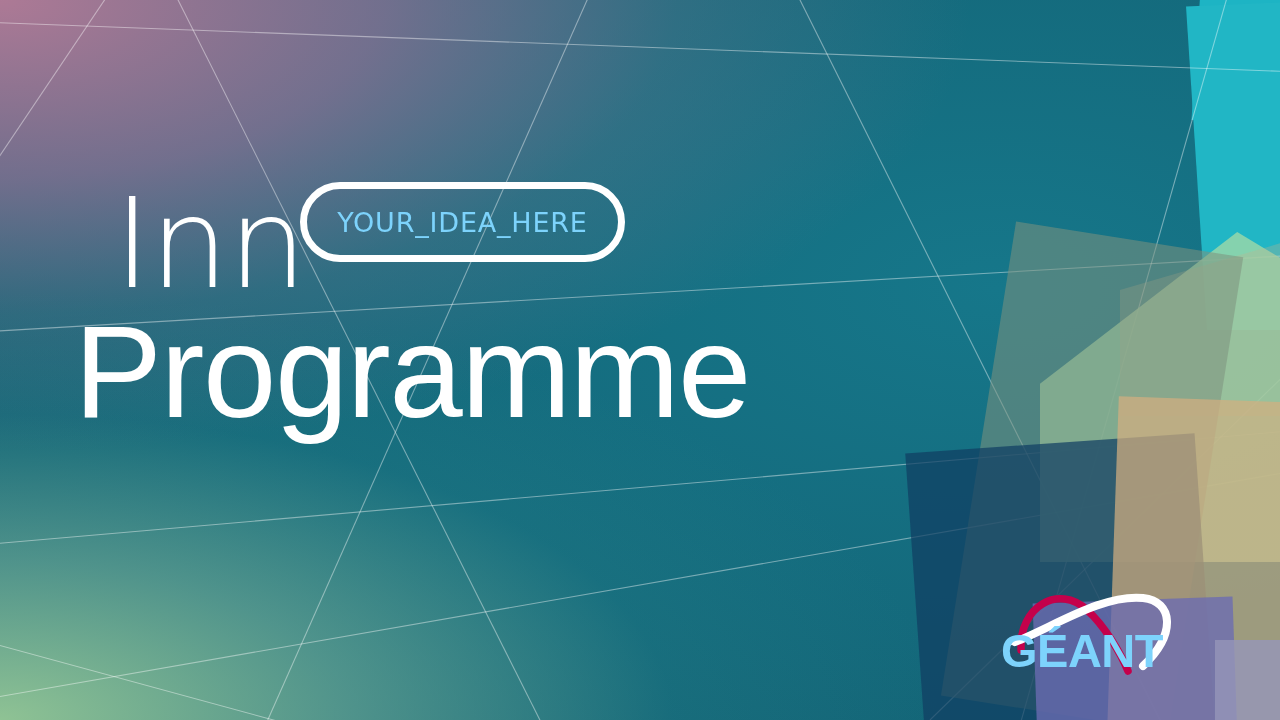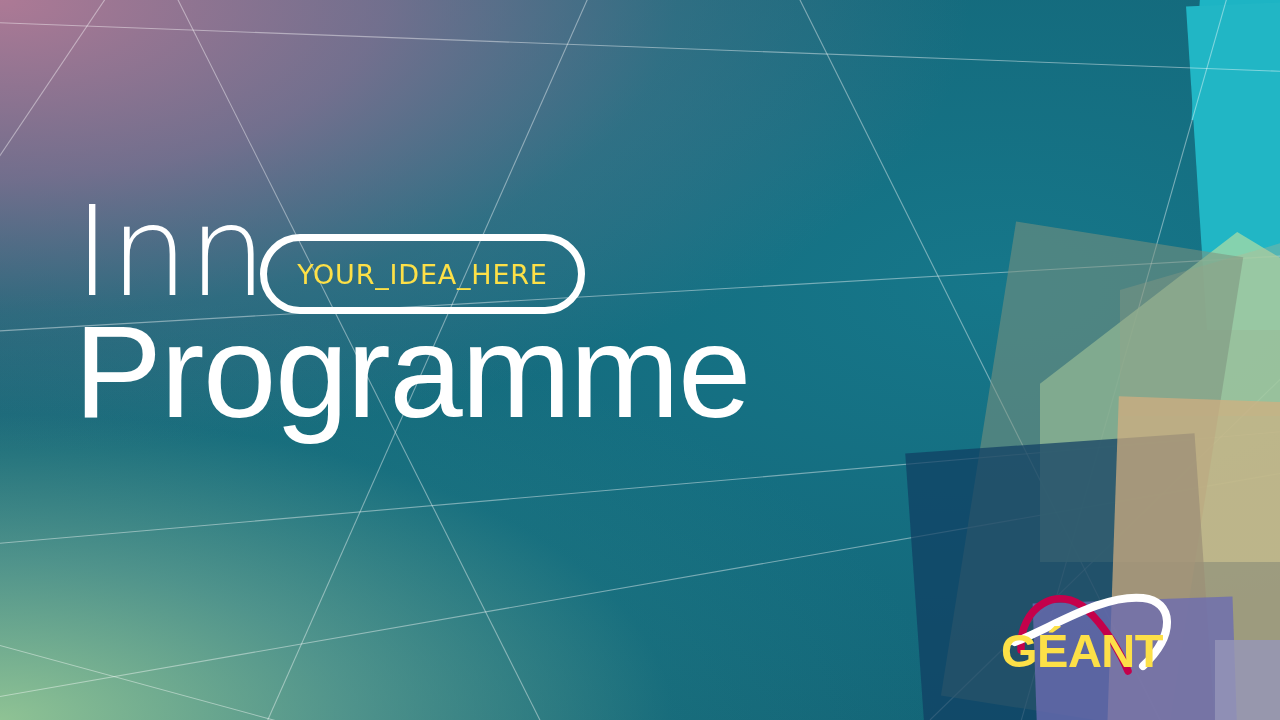--- a/index.html
+++ b/index.html
@@ -96,23 +96,24 @@
 
   
   .headline {
     position: absolute;
     left: 74px;
     top: 182px;
     width: 1010px;
   }
   .line-1 {
     display: flex;
-    align-items: flex-end;
+    align-items: flex-start;
     height: 132px;
     white-space: nowrap;
+    margin-left: 40px;
   }
   .word-thin {
     color: #ffffff;
     font-size: 124px;
     font-weight: 300;
     letter-spacing: -0.5px;
     line-height: 1;
     font-family: "DejaVu Sans", "Liberation Sans", sans-serif;
     font-stretch: normal;
   }
@@ -127,21 +128,21 @@
     height: 80px;
     padding: 0 30px;
     min-width: 276px;
     border: 7px solid #ffffff;
     border-radius: 45px;
     background: transparent;
     margin: 0 0px;
     z-index: 3;
   }
   .idea-pill-text {
-    color: #fde047;
+    color: #7dd3fc;
     font-size: 27px;
     font-weight: 400;
     letter-spacing: 0.8px;
     white-space: nowrap;
     font-family: "DejaVu Sans", "Liberation Sans", sans-serif;
   }
 
   .line-2 {
     margin-top: -8px;
     color: #ffffff;
@@ -159,21 +160,21 @@
     left: 995px;
     top: 568px;
     width: 200px;
     height: 112px;
   }
   .logo svg { display: block; }
   .logo-word {
     position: absolute;
     left: 1001px;
     top: 627px;
-    color: #fde047;
+    color: #7dd3fc;
     font-size: 47px;
     font-weight: 700;
     letter-spacing: -0.5px;
     line-height: 1;
     font-family: "Liberation Sans", "DejaVu Sans", sans-serif;
   }
 </style>
 </head>
 <body>
 

